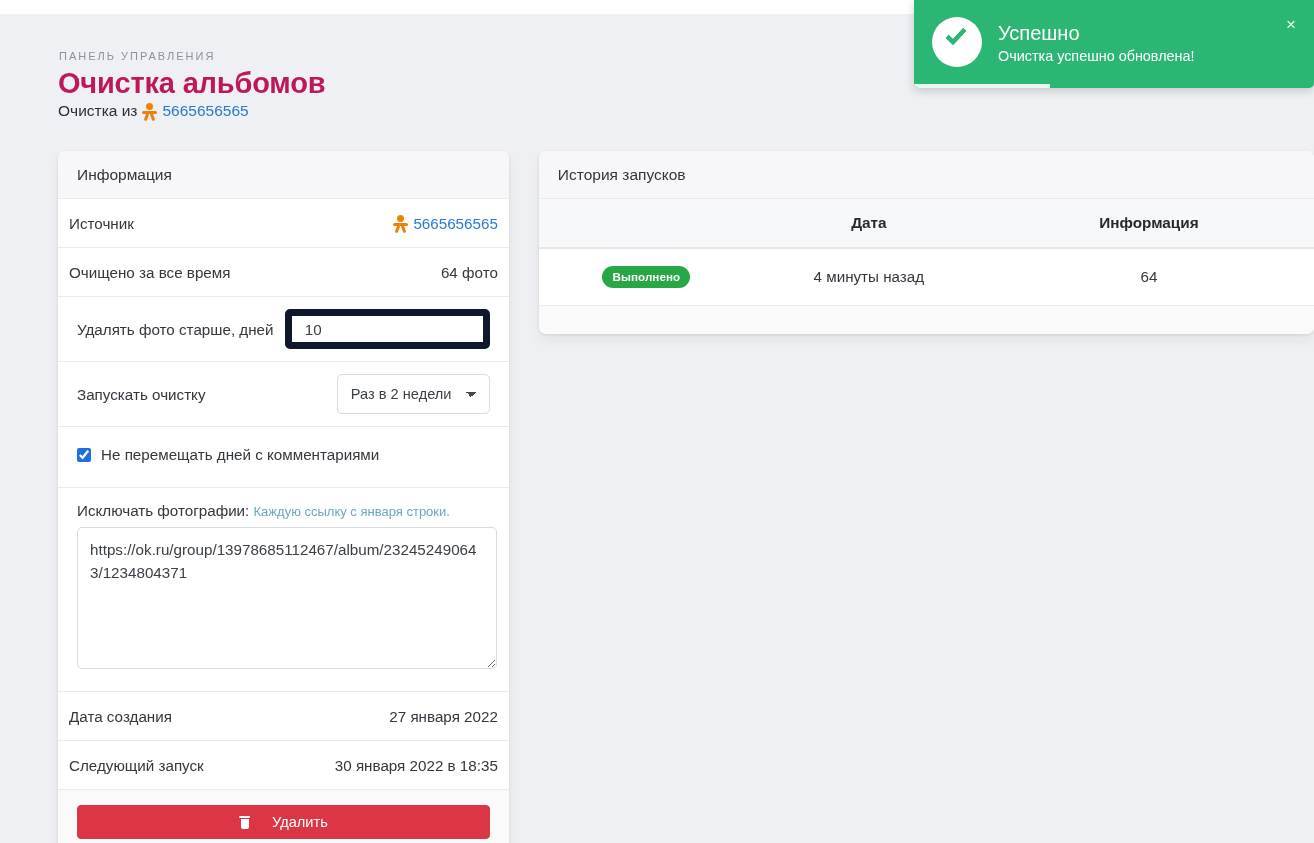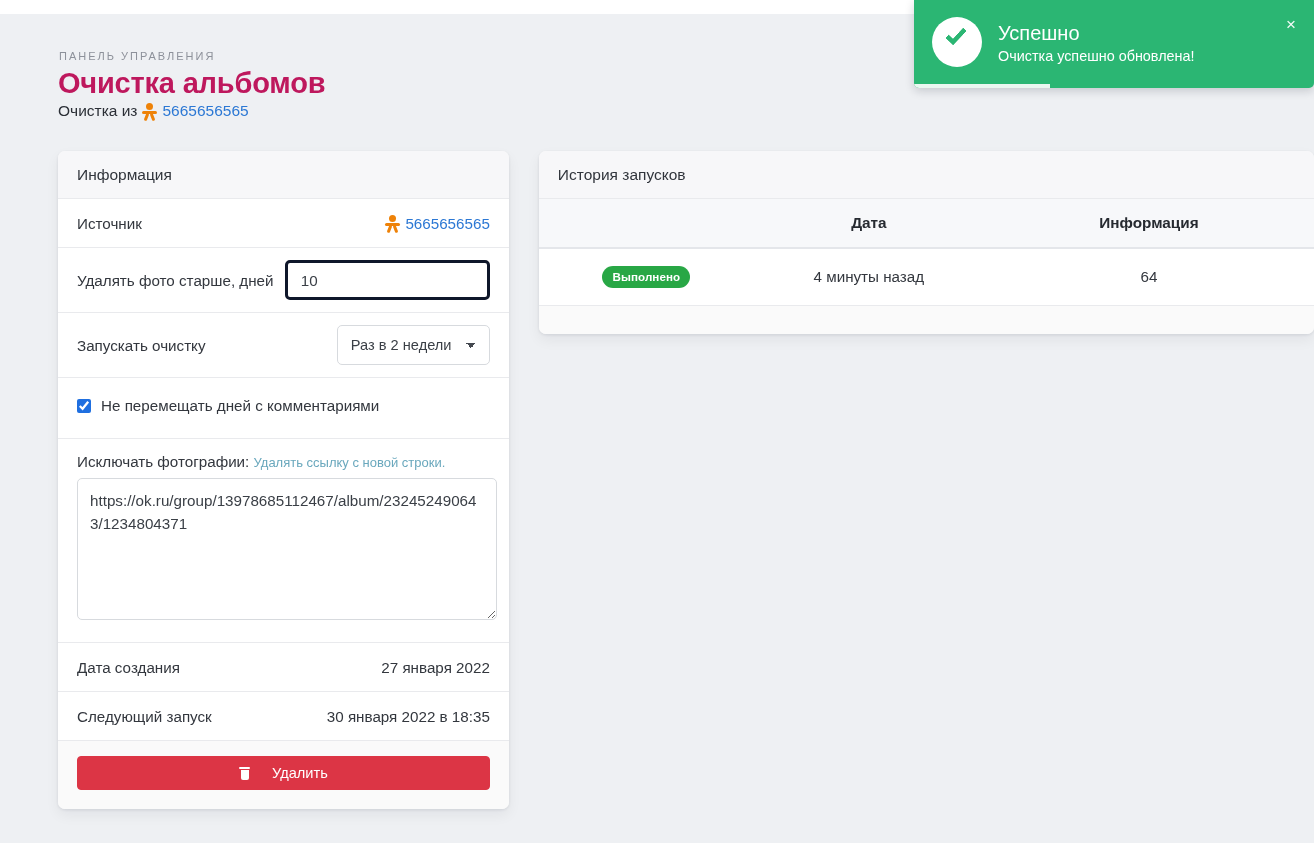--- a/index.html
+++ b/index.html
@@ -127,36 +127,36 @@
     padding: 15px 19px 14px;
     font-size: 15.5px;
     color: #31353c;
     border-bottom: 1px solid #e9eaed;
   }
 
   
   .row {
     background: #ffffff;
     border-bottom: 1px solid #e9eaed;
-    padding: 0 19px;
+    padding: 0 11px;
     min-height: 49px;
     display: flex;
     align-items: center;
     justify-content: space-between;
     font-size: 15.2px;
     color: #33373e;
   }
   .row .r-label { color: #33373e; }
   .row .r-value { color: #33373e; text-align: right; }
   .row .r-value.link { color:#2c78d4; text-decoration:none; display:flex; align-items:center; gap:5px; }
 
   .row-input { padding: 12px 19px; min-height: 58px; }
   .num-input {
     width: 205px; height: 40px;
-    border: 3px solid #0f172a;
+    border: 7px solid #0f172a;
     border-radius: 5px;
     background: #fff;
     padding: 0 13px;
     font-size: 15.2px;
     color: #3a3f46;
     font-family: inherit;
     outline: none;
   }
 
   .row-select { padding: 12px 19px; min-height: 62px; }
@@ -391,20 +391,24 @@
           <span class="ok-icon">
             <span class="ok-head"></span>
               <span class="ok-arms"></span>
             <span class="ok-legL"></span>
               <span class="ok-legR"></span>
           </span>
           <span>5665656565</span>
         </a>
       </div>
 
+      <div class="row">
+        <span class="r-label">Очищено за все время</span>
+        <span class="r-value">64 фото</span>
+      </div>
 
       <div class="row row-input">
         <span class="r-label">Удалять фото старше, дней</span>
         <input class="num-input" type="text" value="10" style="">
       </div>
 
       <div class="row row-select">
         <span class="r-label">Запускать очистку</span>
         <select class="sel">
           <option>Раз в 2 недели</option>
@@ -412,21 +416,21 @@
       </div>
 
       <div class="row-check">
         <input class="cbx" type="checkbox" checked="" style="">
         <span>Не перемещать дней с комментариями</span>
       </div>
 
       <div class="row-textarea">
         <div class="ta-label">
           <span>Исключать фотографии:</span>
-          <span class="ta-hint">Удалять ссылку с новой строки.</span>
+          <span class="ta-hint">Каждую ссылку с января строки.</span>
         </div>
         <textarea class="ta" style="">https://ok.ru/group/13978685112467/album/232452490643/1234804371</textarea>
       </div>
 
       <div class="row">
         <span class="r-label">Дата создания</span>
         <span class="r-value">27 января 2022</span>
       </div>
 
       <div class="row">

